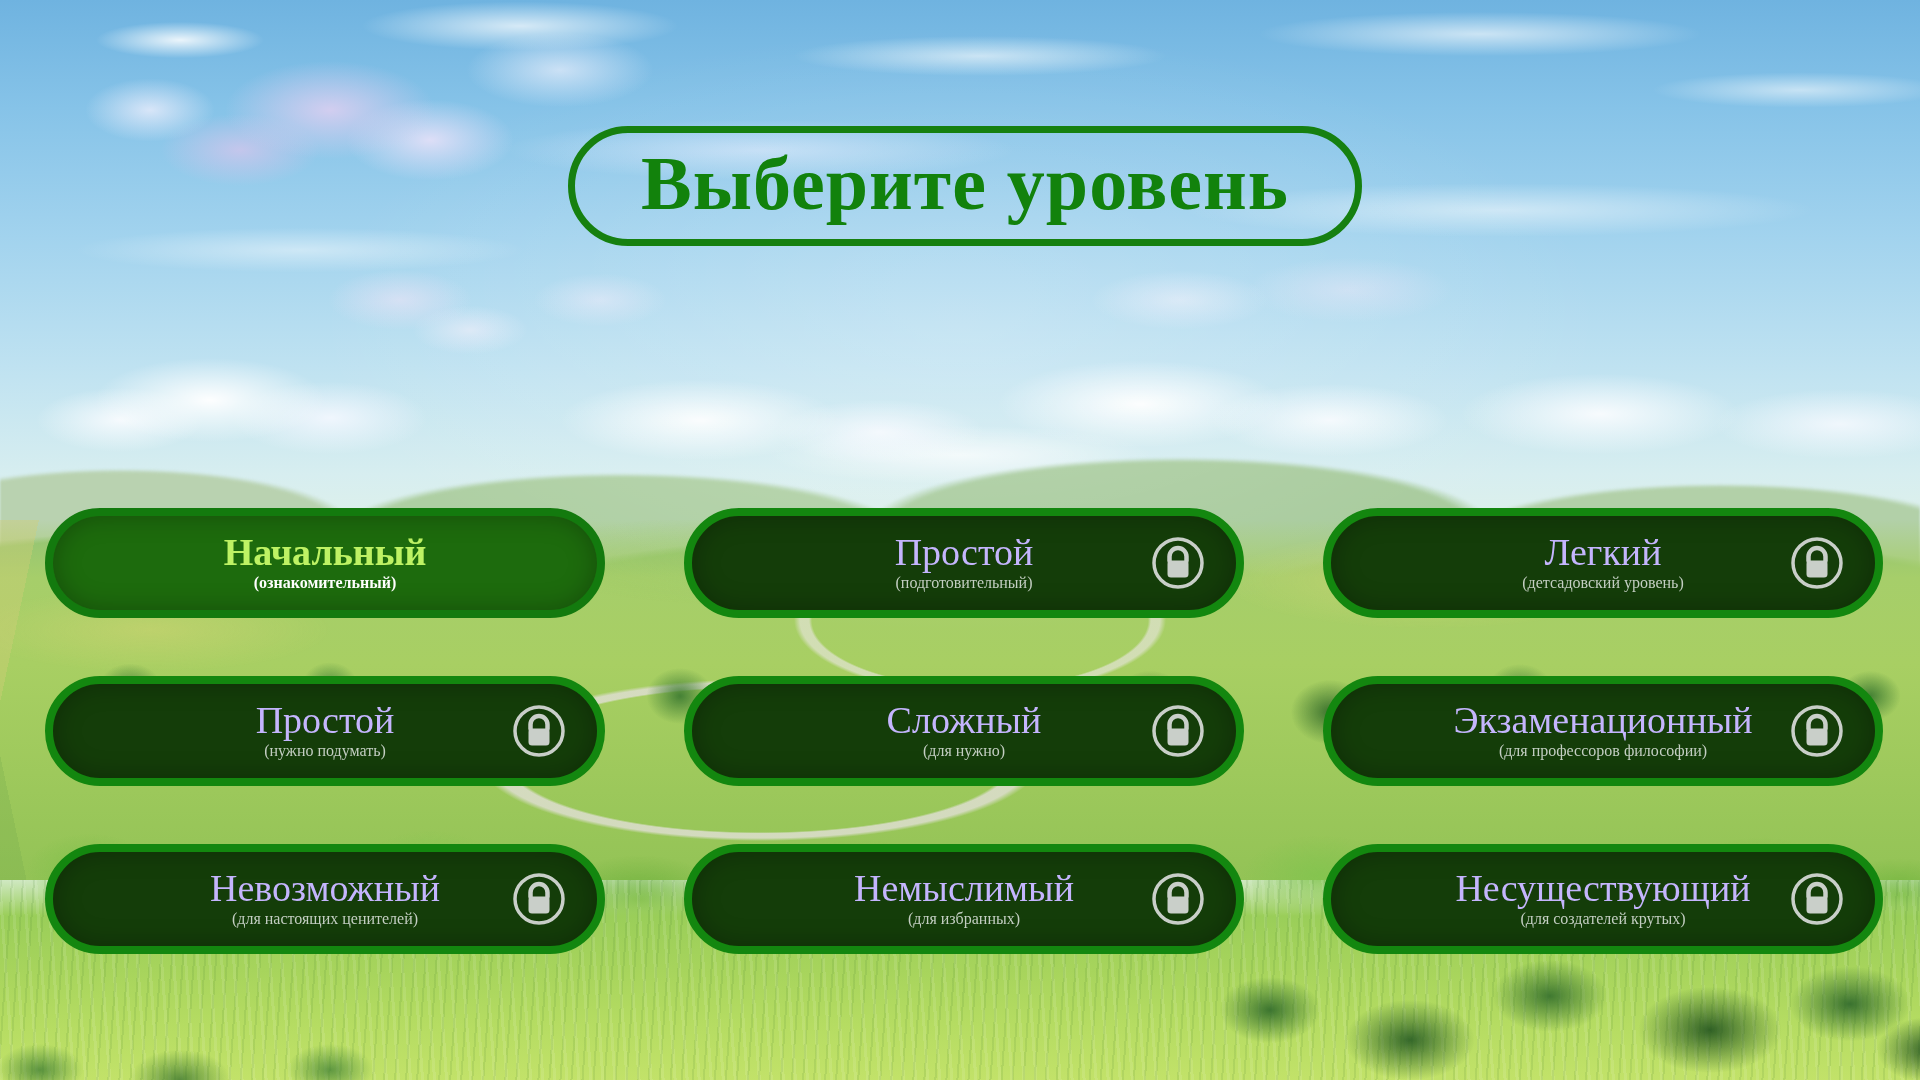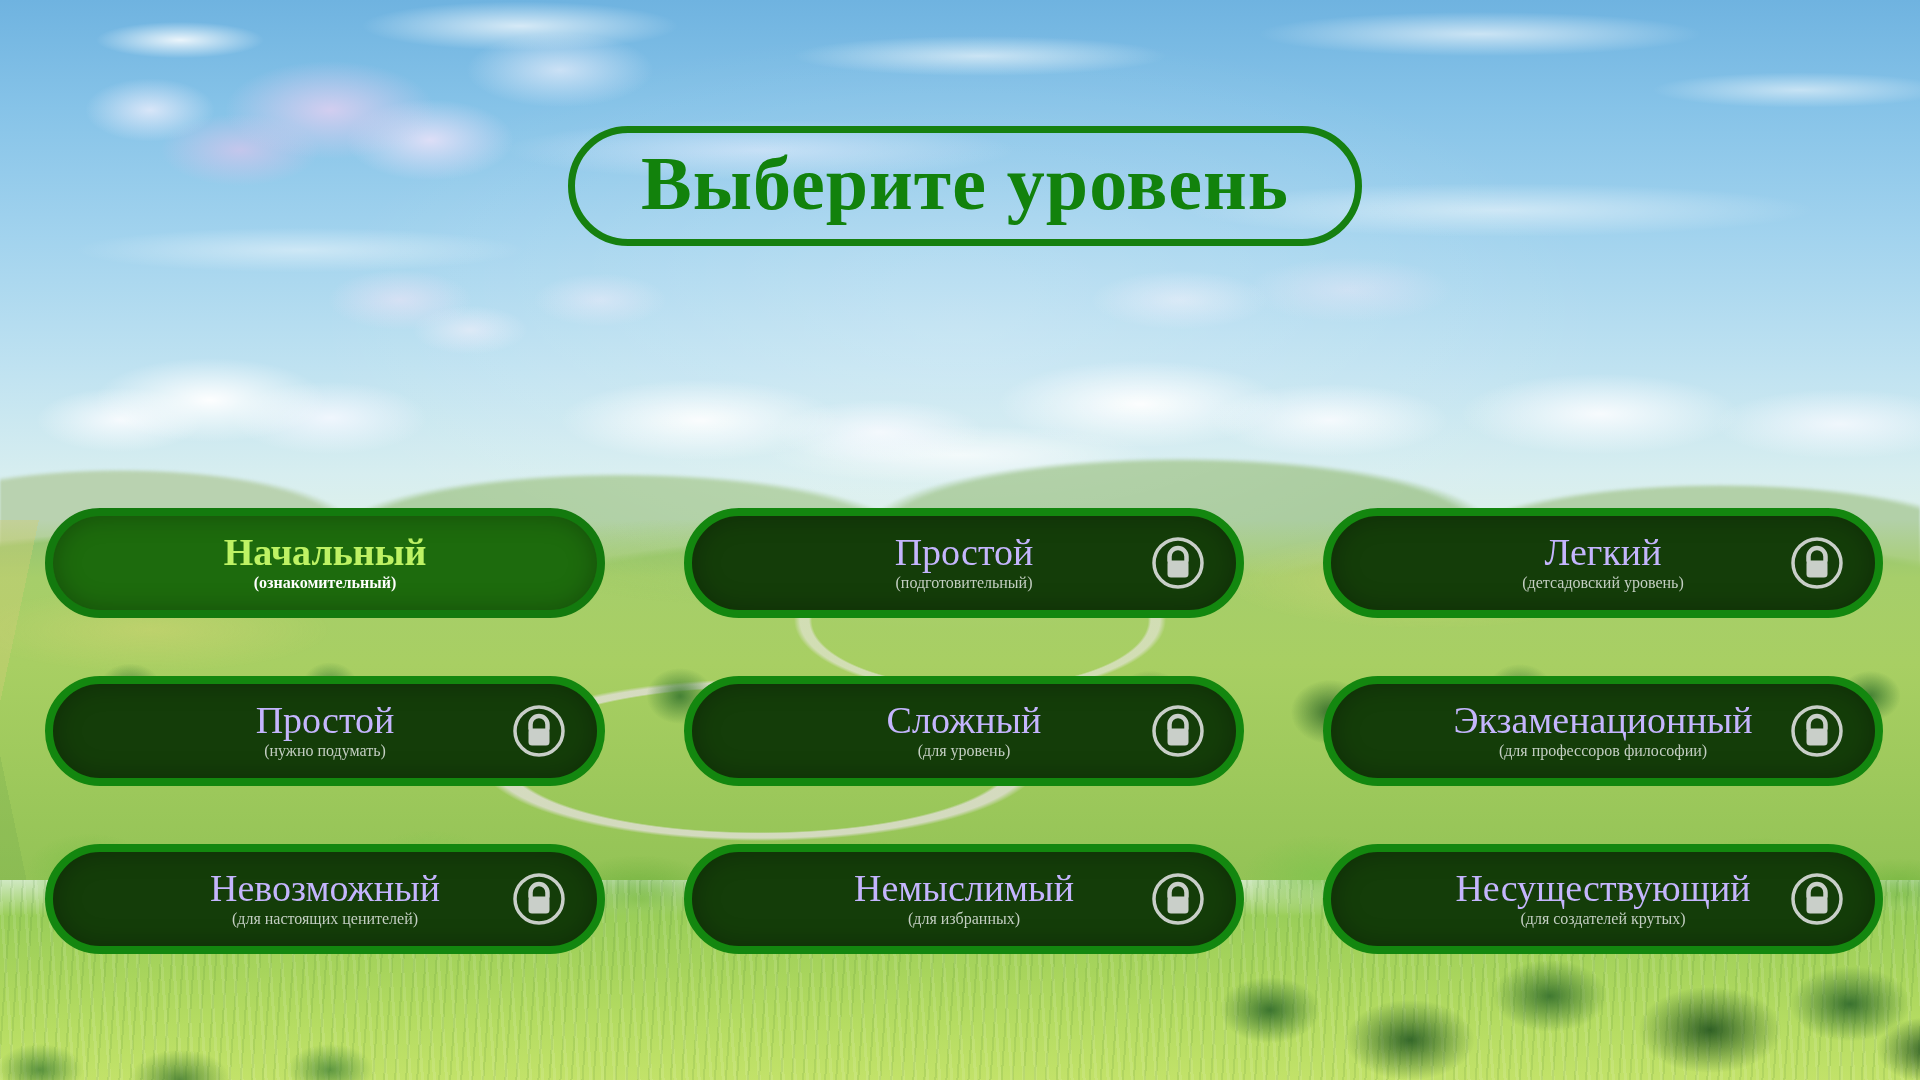--- a/index.html
+++ b/index.html
@@ -349,21 +349,21 @@
         <span class="lock-icon near-text">
           <svg viewBox="0 0 56 56" aria-hidden="true">
             <circle cx="28" cy="28" r="24" fill="none" stroke="#c9cfc9" stroke-width="3.5"></circle>
             <path d="M19.5 26 v-4.5 a8.5 8.5 0 0 1 17 0 V26" fill="none" stroke="#c9cfc9" stroke-width="4.5" stroke-linecap="round"></path>
             <rect x="17.5" y="25.5" width="21" height="17" rx="3.5" fill="#c9cfc9"></rect>
           </svg>
         </span>
       </div>
       <div class="level-btn locked">
         <div class="btn-title">Сложный</div>
-        <div class="btn-sub">(для уровень)</div>
+        <div class="btn-sub">(для нужно)</div>
         <span class="lock-icon far-right">
           <svg viewBox="0 0 56 56" aria-hidden="true">
             <circle cx="28" cy="28" r="24" fill="none" stroke="#c9cfc9" stroke-width="3.5"></circle>
             <path d="M19.5 26 v-4.5 a8.5 8.5 0 0 1 17 0 V26" fill="none" stroke="#c9cfc9" stroke-width="4.5" stroke-linecap="round"></path>
             <rect x="17.5" y="25.5" width="21" height="17" rx="3.5" fill="#c9cfc9"></rect>
           </svg>
         </span>
       </div>
       <div class="level-btn locked">
         <div class="btn-title">Экзаменационный</div>

